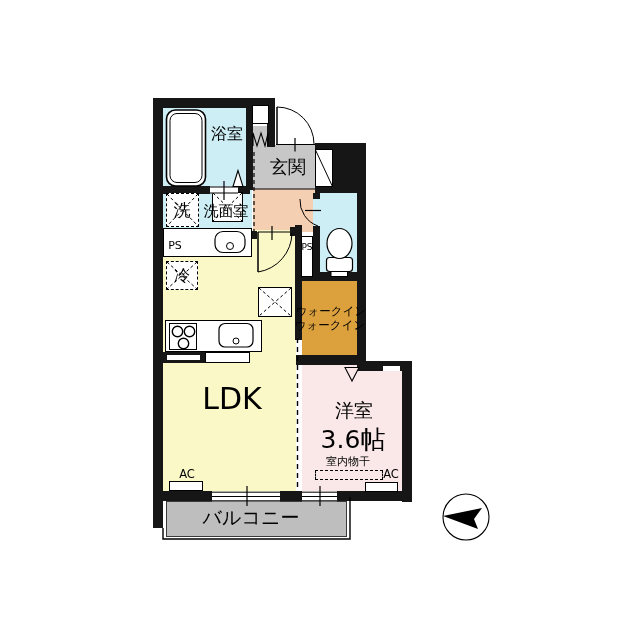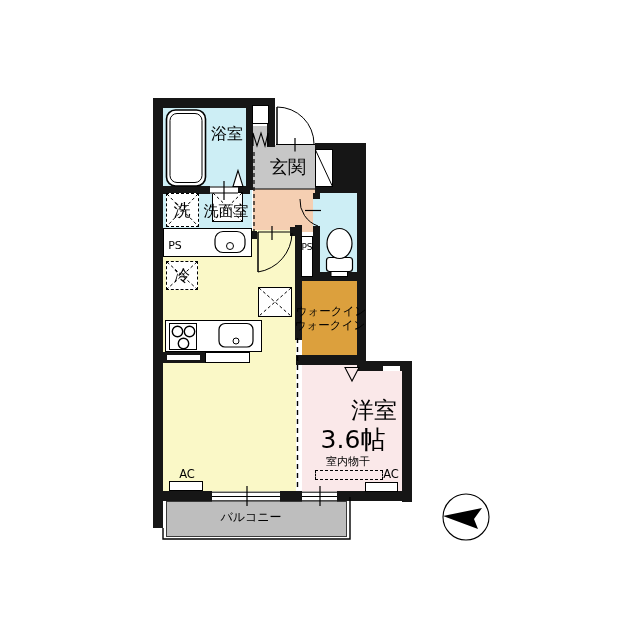--- a/index.html
+++ b/index.html
@@ -179,22 +179,23 @@
     </g>
   </svg>
 
   <div class="t" style="left:227px;top:134px;font-size:16px;">浴室</div>
   <div class="t" style="left:288px;top:167px;font-size:18px;text-align:right;">玄関</div>
   <div class="t" style="left:182px;top:210px;font-size:17px;">洗</div>
   <div class="t" style="left:226px;top:211px;font-size:15px;">洗面室</div>
   <div class="t" style="left:175px;top:245px;font-size:11px;">PS</div>
   <div class="t" style="left:307px;top:247px;font-size:9px;">PS</div>
   <div class="t" style="left:182px;top:276px;font-size:16px;">冷</div>
+  <div class="t" style="left:232px;top:399px;font-size:30px;">LDK</div>
   <div class="t" style="left:331px;top:312px;font-size:11.5px;">ウォークイン</div>
   <div class="t" style="left:330px;top:326px;font-size:11.5px;">ウォークイン</div>
-  <div class="t" style="left:354px;top:410px;font-size:23px;margin-left:20px;">洋室</div>
+  <div class="t" style="left:354px;top:410px;font-size:19px;">洋室</div>
   <div class="t" style="left:353px;top:439px;font-size:25px;">3.6帖</div>
   <div class="t" style="left:348px;top:461px;font-size:11px;">室内物干</div>
   <div class="t" style="left:187px;top:475px;font-size:11.5px;">AC</div>
   <div class="t" style="left:391px;top:475px;font-size:11.5px;">AC</div>
-  <div class="t" style="left:251px;top:517px;font-size:12px;">バルコニー</div>
+  <div class="t" style="left:251px;top:517px;font-size:19px;">バルコニー</div>
 
 </div>
 
 </body></html>

